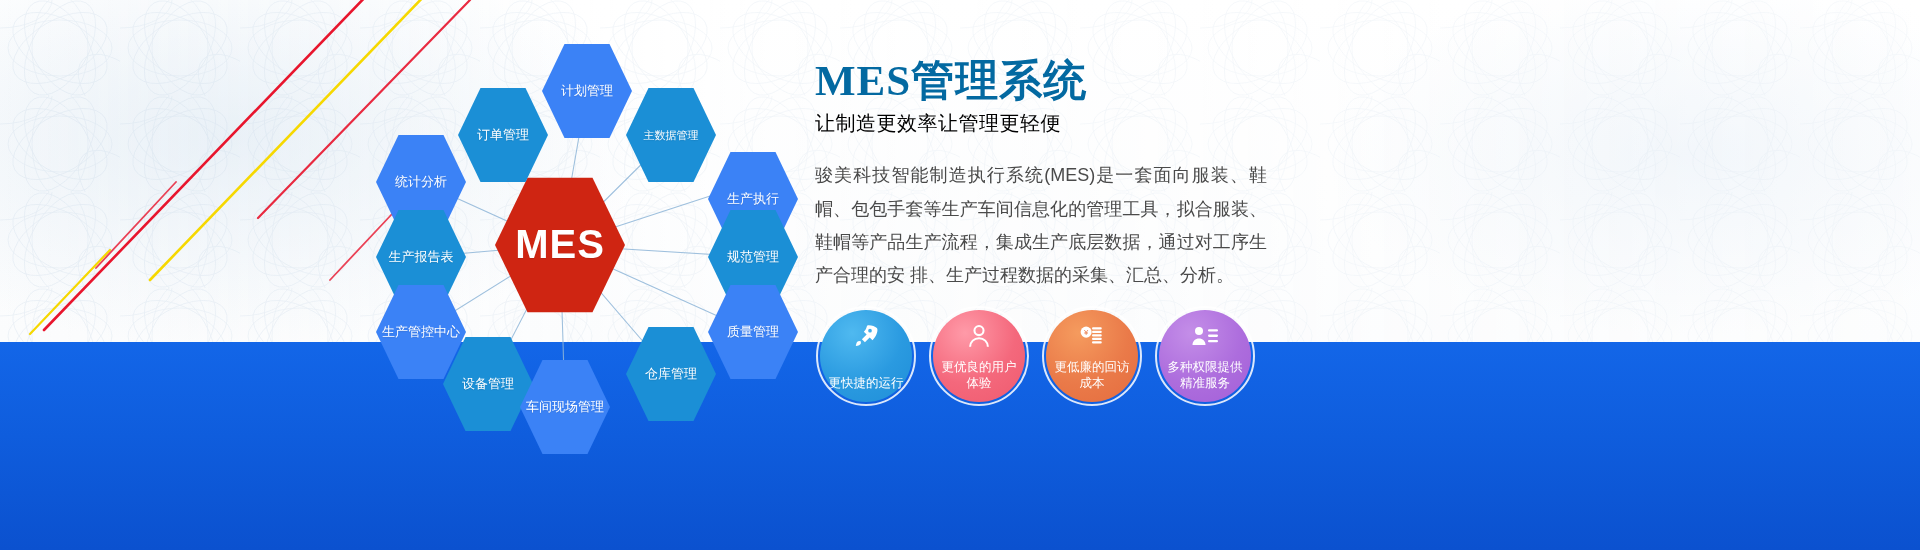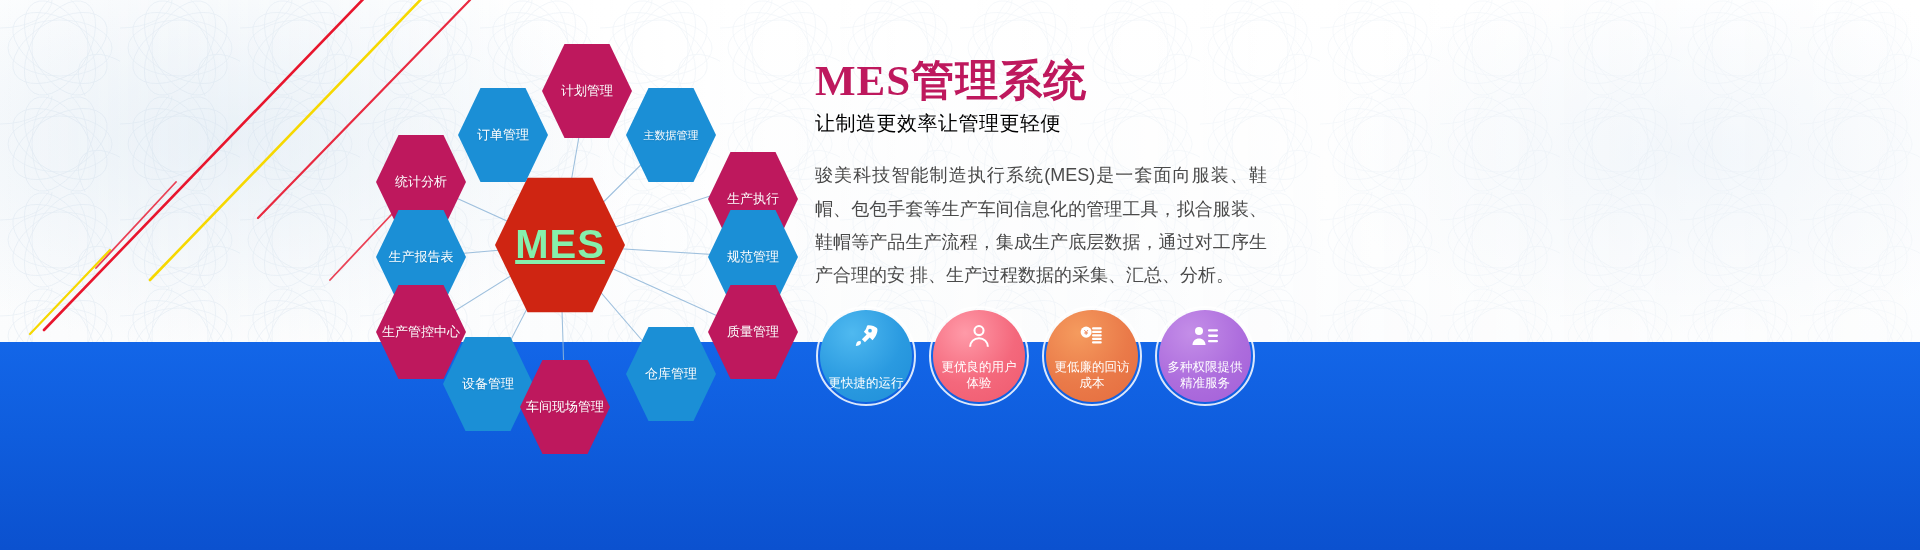--- a/index.html
+++ b/index.html
@@ -31,31 +31,31 @@
   #hexsvg{position:absolute;left:0;top:0;}
   .hex{
     position:absolute;
     display:flex;align-items:center;justify-content:center;
     text-align:center;color:#fff;
     line-height:1.18;
     font-weight:400;
     clip-path:polygon(25% 2%,75% 2%,100% 50%,75% 98%,25% 98%,0% 50%);
     -webkit-clip-path:polygon(25% 2%,75% 2%,100% 50%,75% 98%,25% 98%,0% 50%);
   }
-  .hex.green{background:#be185d;}
+  .hex.green{background:#3b82f6;}
   .hex.blue{background:#1b8fd6;}
   .hex.center{
-    background:#cf2512;color:#86efac;font-weight:bold;letter-spacing:1px;text-decoration:underline;
+    background:#cf2512;color:#ffffff;font-weight:bold;letter-spacing:1px;
   }
   .hex span{display:block;padding:0 6px;text-shadow:0 1px 1px rgba(0,0,0,.10);}
   
   #right{position:absolute;left:815px;top:58px;width:1070px;}
   .title{
     font-family:"Liberation Serif","DejaVu Serif",serif;
-    font-size:43px;font-weight:bold;color:#be185d;letter-spacing:1px;
+    font-size:43px;font-weight:bold;color:#0369a1;letter-spacing:1px;
     margin:0 0 6px 0;line-height:1.08;
   }
   .subtitle{
     font-size:20px;color:#000000;margin:0 0 22px 0;letter-spacing:.5px;
     font-weight:400;
   }
   .para{
     font-size:18px;color:#4a4a4a;line-height:1.85;margin:0;
     width:452px;text-align:justify;
   }

